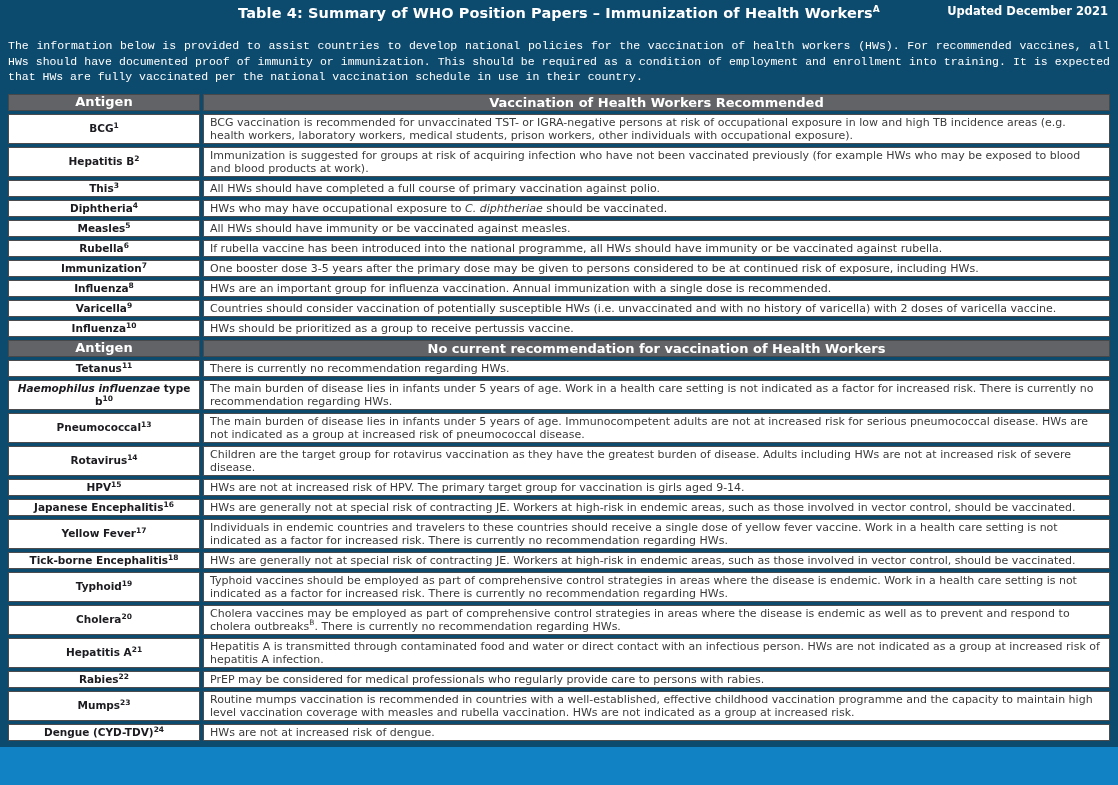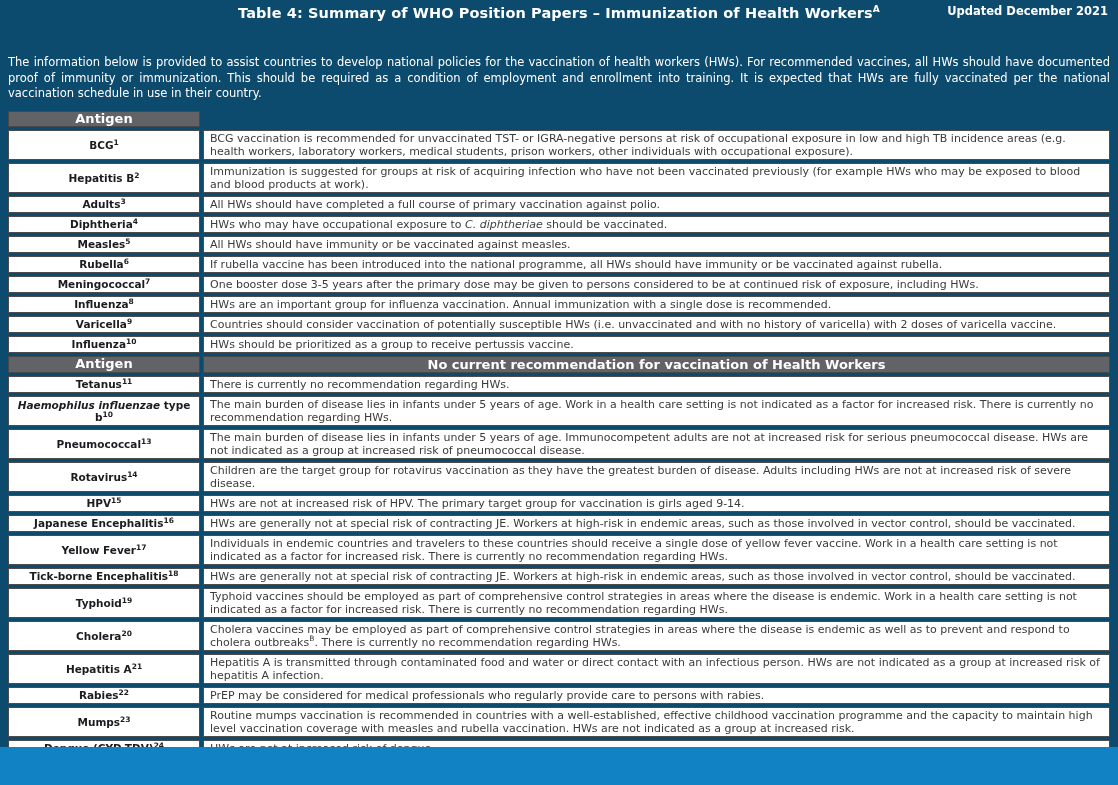--- a/index.html
+++ b/index.html
@@ -36,21 +36,22 @@
     color: #ffffff;
     font-weight: bold;
     font-size: 11.5px;
     margin-left: 40px;
   }
   .intro {
     color: #ffffff;
     font-size: 11.5px;
     line-height: 15.5px;
     text-align: justify;
-    margin: 24px 8px 9px 8px;
+    margin: 7px 8px 9px 8px;
+    font-family: Liberation Mono, monospace;
   }
   .tbl {
     margin: 0 8px;
   }
   .row {
     display: flex;
     gap: 3px;
     margin-bottom: 3px;
   }
   .cell {
@@ -107,40 +108,41 @@
 
 <div class="page">
   <div class="titlebar">
     <div class="doc-title"><span>Table 4: Summary of WHO Position Papers – Immunization of Health Workers</span><sup>A</sup></div>
     <div class="updated">Updated December 2021</div>
   </div>
   <p class="intro">The information below is provided to assist countries to develop national policies for the vaccination of health workers (HWs). For recommended vaccines, all HWs should have documented proof of immunity or immunization.  This should be required as a condition of employment and enrollment into training. It is expected that HWs are fully vaccinated per the national vaccination schedule in use in their country.</p>
   <div class="tbl" id="who-table">
       <div class="row hdr">
         <div class="cell antigen-cell">Antigen</div>
+        <div class="cell desc-cell">Vaccination of Health Workers Recommended</div>
       </div>
       <div class="row">
         <div class="cell antigen-cell">
           <span><span>BCG</span><sup>1</sup></span>
         </div>
         <div class="cell desc-cell">
           <span><span>BCG vaccination is recommended for unvaccinated TST- or IGRA-negative persons at risk of occupational exposure in low and high TB incidence areas (e.g. health workers, laboratory workers, medical students, prison workers, other individuals with occupational exposure).</span></span>
         </div>
       </div>
       <div class="row">
         <div class="cell antigen-cell">
           <span><span>Hepatitis B</span><sup>2</sup></span>
         </div>
         <div class="cell desc-cell">
           <span><span>Immunization is suggested for groups at risk of acquiring infection who have not been vaccinated previously (for example HWs who may be exposed to blood and blood products at work).</span></span>
         </div>
       </div>
       <div class="row">
         <div class="cell antigen-cell">
-          <span><span>Adults</span><sup>3</sup></span>
+          <span><span>This</span><sup>3</sup></span>
         </div>
         <div class="cell desc-cell">
           <span><span>All HWs should have completed a full course of primary vaccination against polio.</span></span>
         </div>
       </div>
       <div class="row">
         <div class="cell antigen-cell">
           <span><span>Diphtheria</span><sup>4</sup></span>
         </div>
         <div class="cell desc-cell">
@@ -158,21 +160,21 @@
       <div class="row">
         <div class="cell antigen-cell">
           <span><span>Rubella</span><sup>6</sup></span>
         </div>
         <div class="cell desc-cell">
           <span><span>If rubella vaccine has been introduced into the national programme, all HWs should have immunity or be vaccinated against rubella.</span></span>
         </div>
       </div>
       <div class="row">
         <div class="cell antigen-cell">
-          <span><span>Meningococcal</span><sup>7</sup></span>
+          <span><span>Immunization</span><sup>7</sup></span>
         </div>
         <div class="cell desc-cell">
           <span><span>One booster dose 3-5 years after the primary dose may be given to persons considered to be at continued risk of exposure, including HWs.</span></span>
         </div>
       </div>
       <div class="row">
         <div class="cell antigen-cell">
           <span><span>Influenza</span><sup>8</sup></span>
         </div>
         <div class="cell desc-cell">

